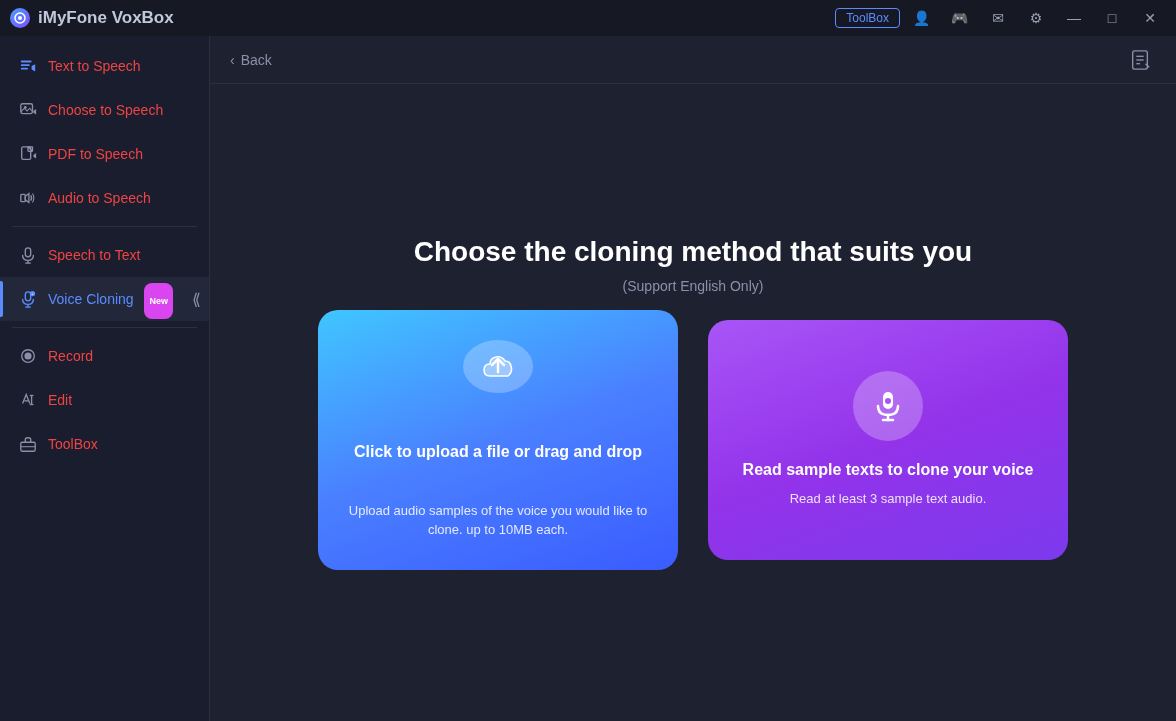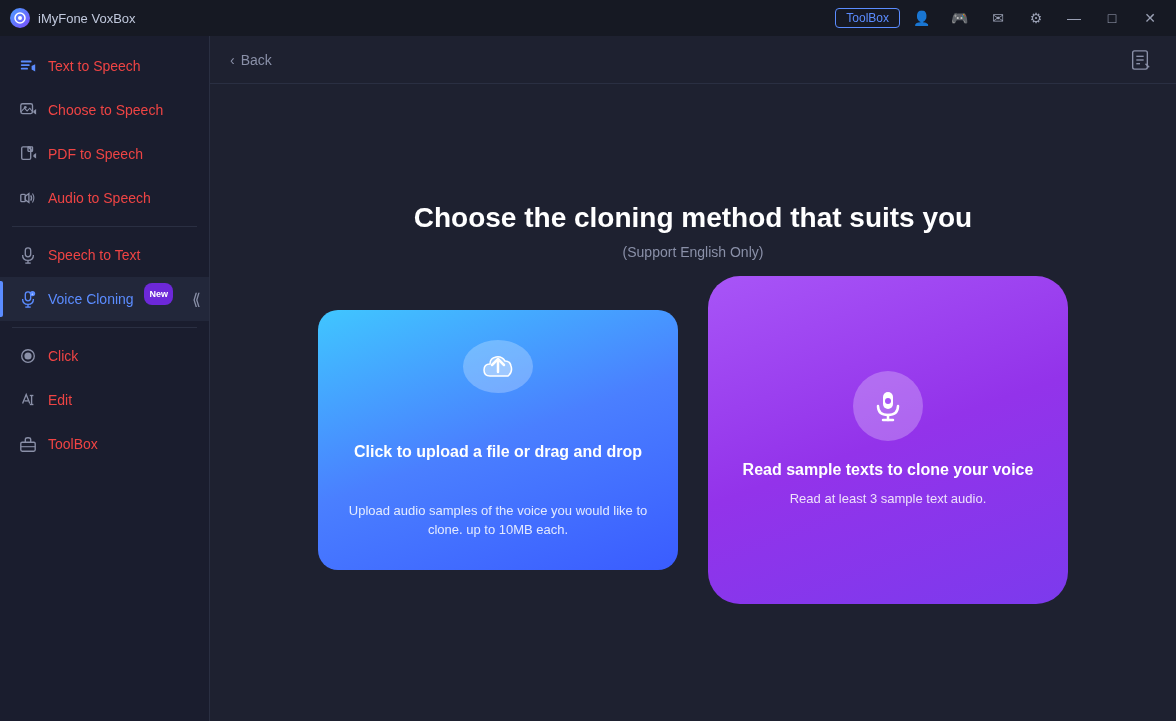--- a/index.html
+++ b/index.html
@@ -31,23 +31,23 @@
       width: 20px;
       height: 20px;
       border-radius: 50%;
       background: linear-gradient(135deg, #4a9eff, #7c4dff);
       display: flex;
       align-items: center;
       justify-content: center;
       font-size: 11px;
     }
     .title-bar-title {
-      font-size: 13px;
+      font-size: 17px;
       color: #c0c8dc;
-      font-weight: 400;
+      font-weight: 700;
     }
     .title-bar-right {
       display: flex;
       align-items: center;
       gap: 6px;
     }
     .tutorial-btn {
       background: transparent;
       border: 1.5px solid #5b8cff;
       color: #5b8cff;
@@ -112,24 +112,24 @@
     .sidebar-icon {
       width: 20px;
       height: 20px;
       display: flex;
       align-items: center;
       justify-content: center;
       font-size: 16px;
       flex-shrink: 0;
     }
     .badge-new {
-      background: #6d28d9;
+      background: #d946ef;
       color: #fff;
       font-size: 9px;
-      padding: 6px 5px;
+      padding: 13px 5px;
       border-radius: 8px;
       font-weight: bold;
       position: absolute;
       top: 6px;
       right: 36px;
     }
 
     
     .content-area {
       flex: 1;
@@ -212,22 +212,22 @@
       justify-content: center;
       cursor: pointer;
       padding: 30px;
       text-align: center;
       transition: transform 0.15s;
       gap: 30px;
     }
 
     .record-card {
       width: 360px;
-      height: 328px;
-      border-radius: 32px;
+      height: 240px;
+      border-radius: 20px;
       background: linear-gradient(160deg, #a855f7 0%, #9333ea 50%, #7c3aed 100%);
       display: flex;
       flex-direction: column;
       align-items: center;
       justify-content: center;
       cursor: pointer;
       padding: 30px;
       text-align: left;
       transition: transform 0.15s;
     }
@@ -372,21 +372,21 @@
 
     <div class="sidebar-divider"></div>
 
     <div class="sidebar-item">
       <div class="sidebar-icon">
         <svg width="18" height="18" viewBox="0 0 20 20" fill="none">
           <circle cx="10" cy="10" r="7" stroke="#8a90a8" stroke-width="1.5"></circle>
           <circle cx="10" cy="10" r="4" fill="#8a90a8"></circle>
         </svg>
       </div>
-      <span>Click</span>
+      <span>Record</span>
     </div>
 
 
     <div class="sidebar-item">
       <div class="sidebar-icon">
         <svg width="18" height="18" viewBox="0 0 20 20" fill="none">
           <path d="M4 14 L8 4 L12 14" stroke="#8a90a8" stroke-width="1.5" fill="none"></path>
           <line x1="6" y1="11" x2="10" y2="11" stroke="#8a90a8" stroke-width="1.5"></line>
           <line x1="14" y1="5" x2="14" y2="15" stroke="#8a90a8" stroke-width="1.5"></line>
           <line x1="12" y1="5" x2="16" y2="5" stroke="#8a90a8" stroke-width="1.5"></line>

